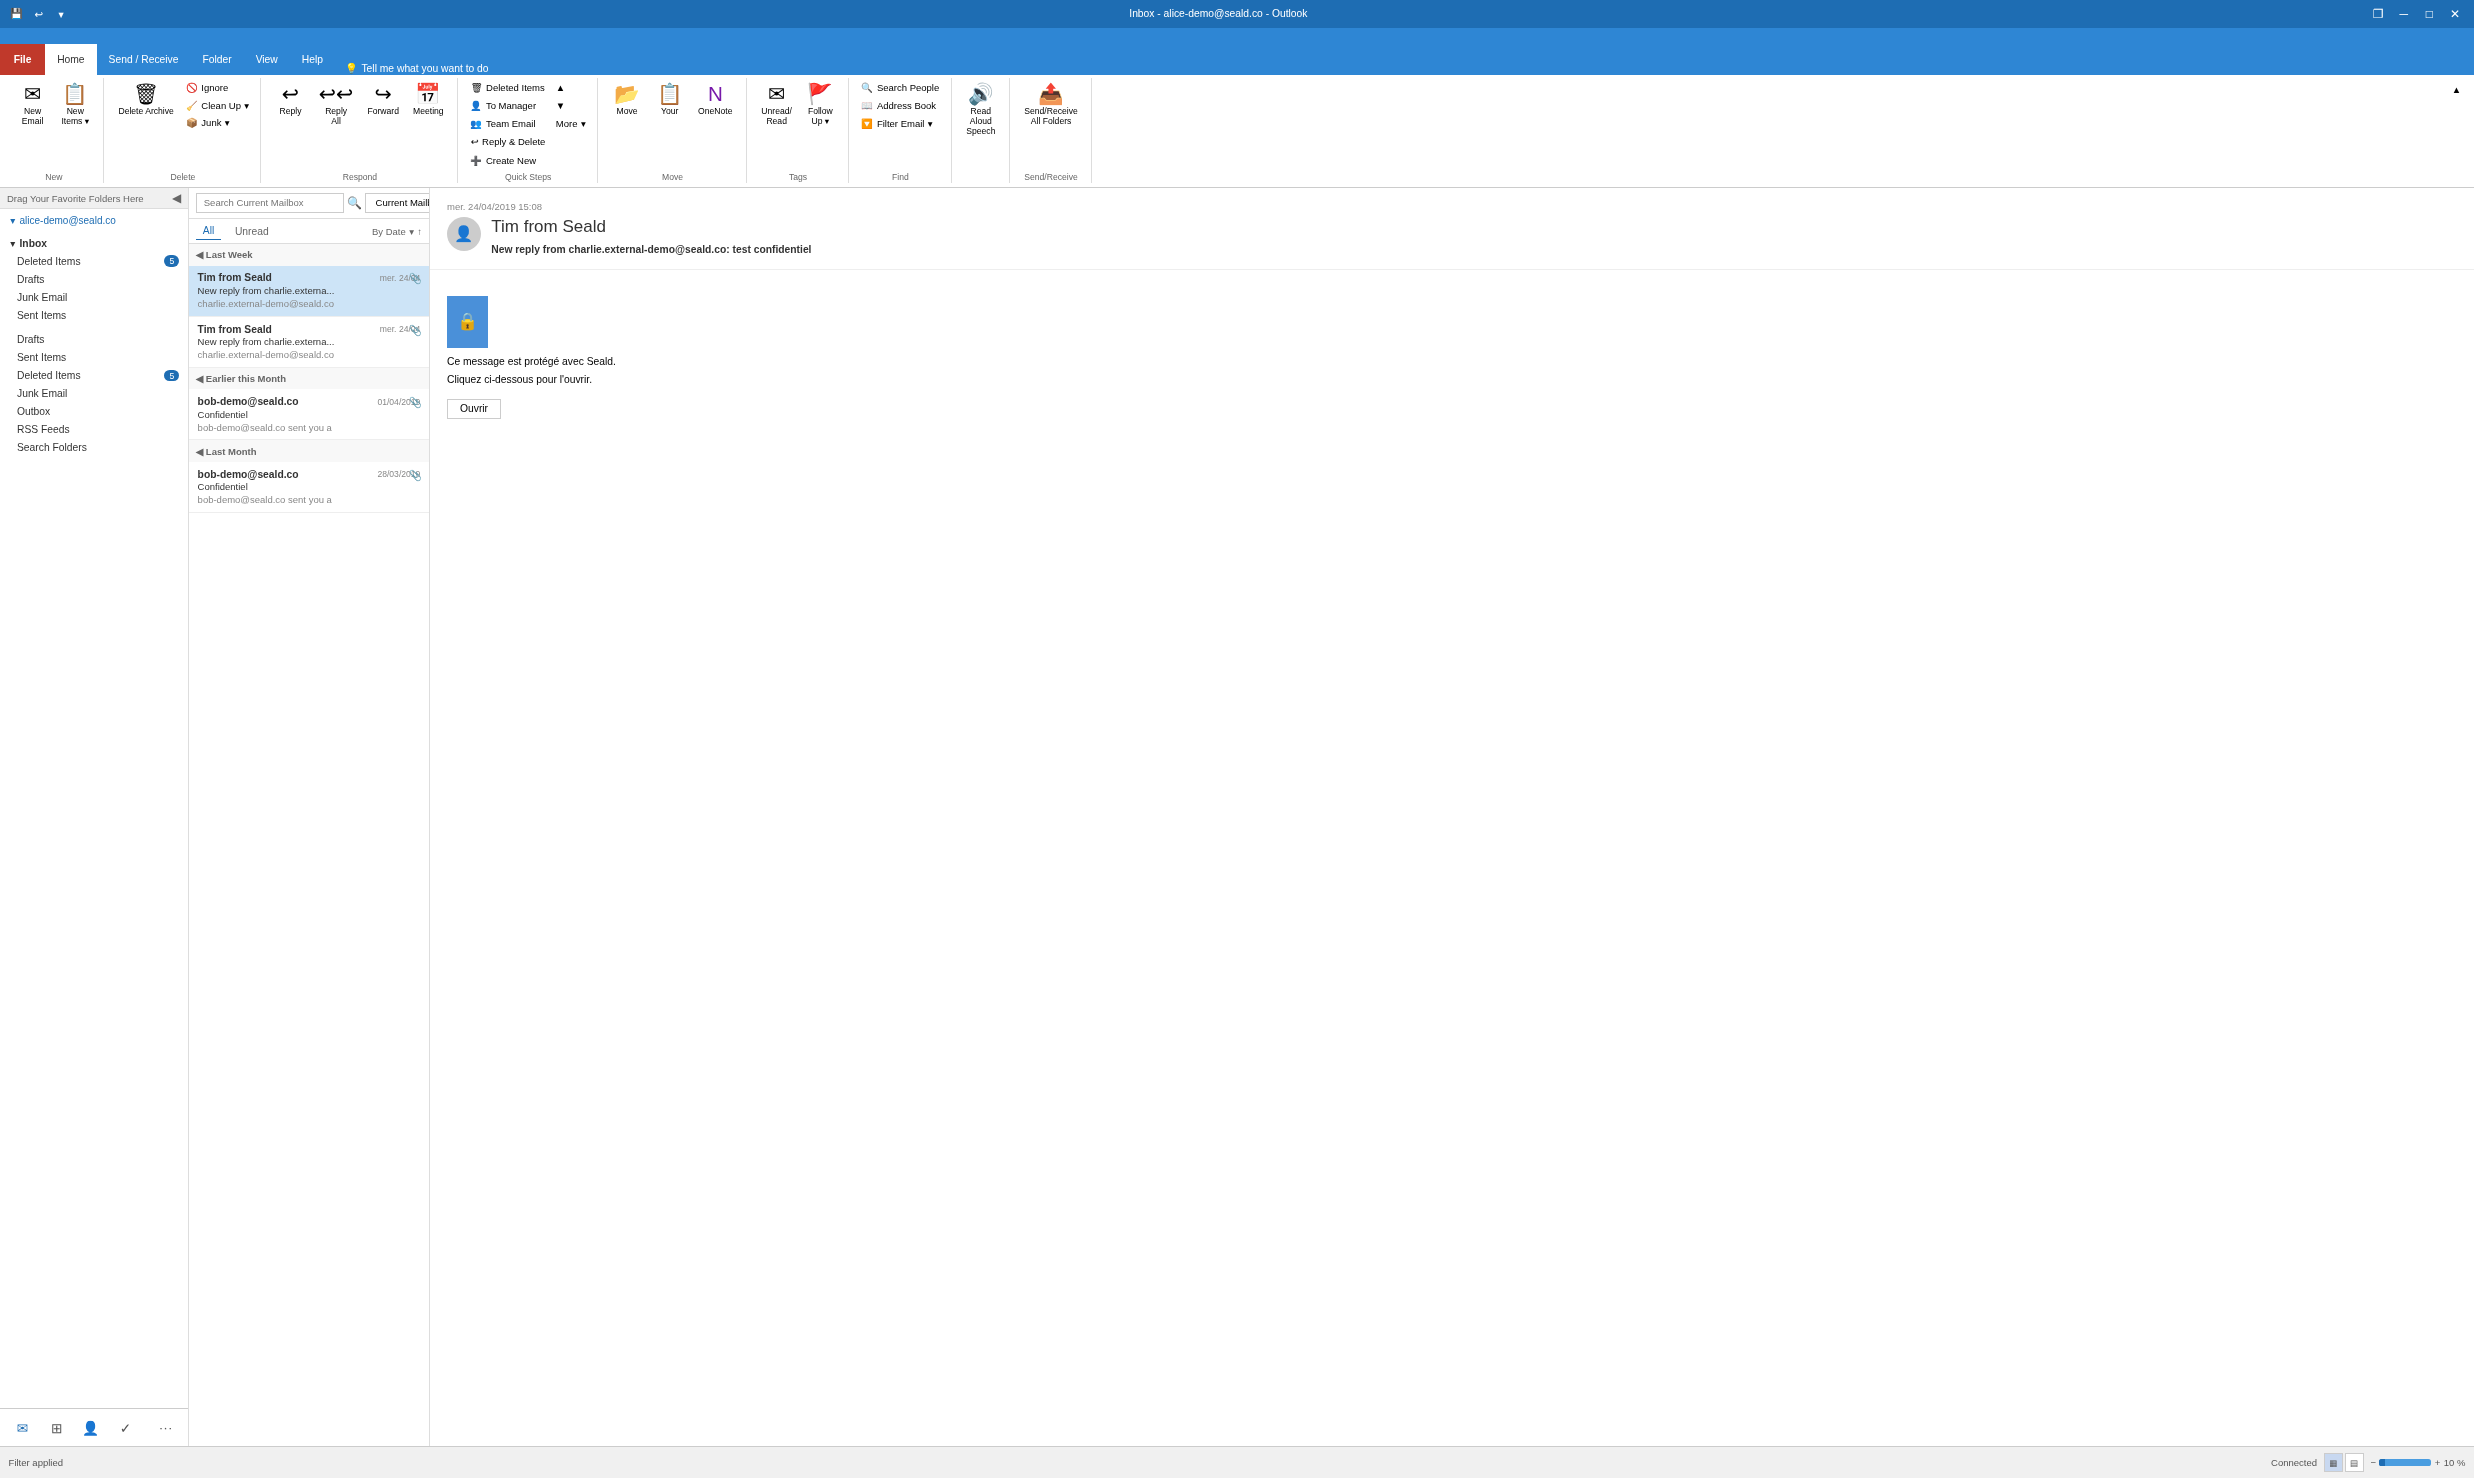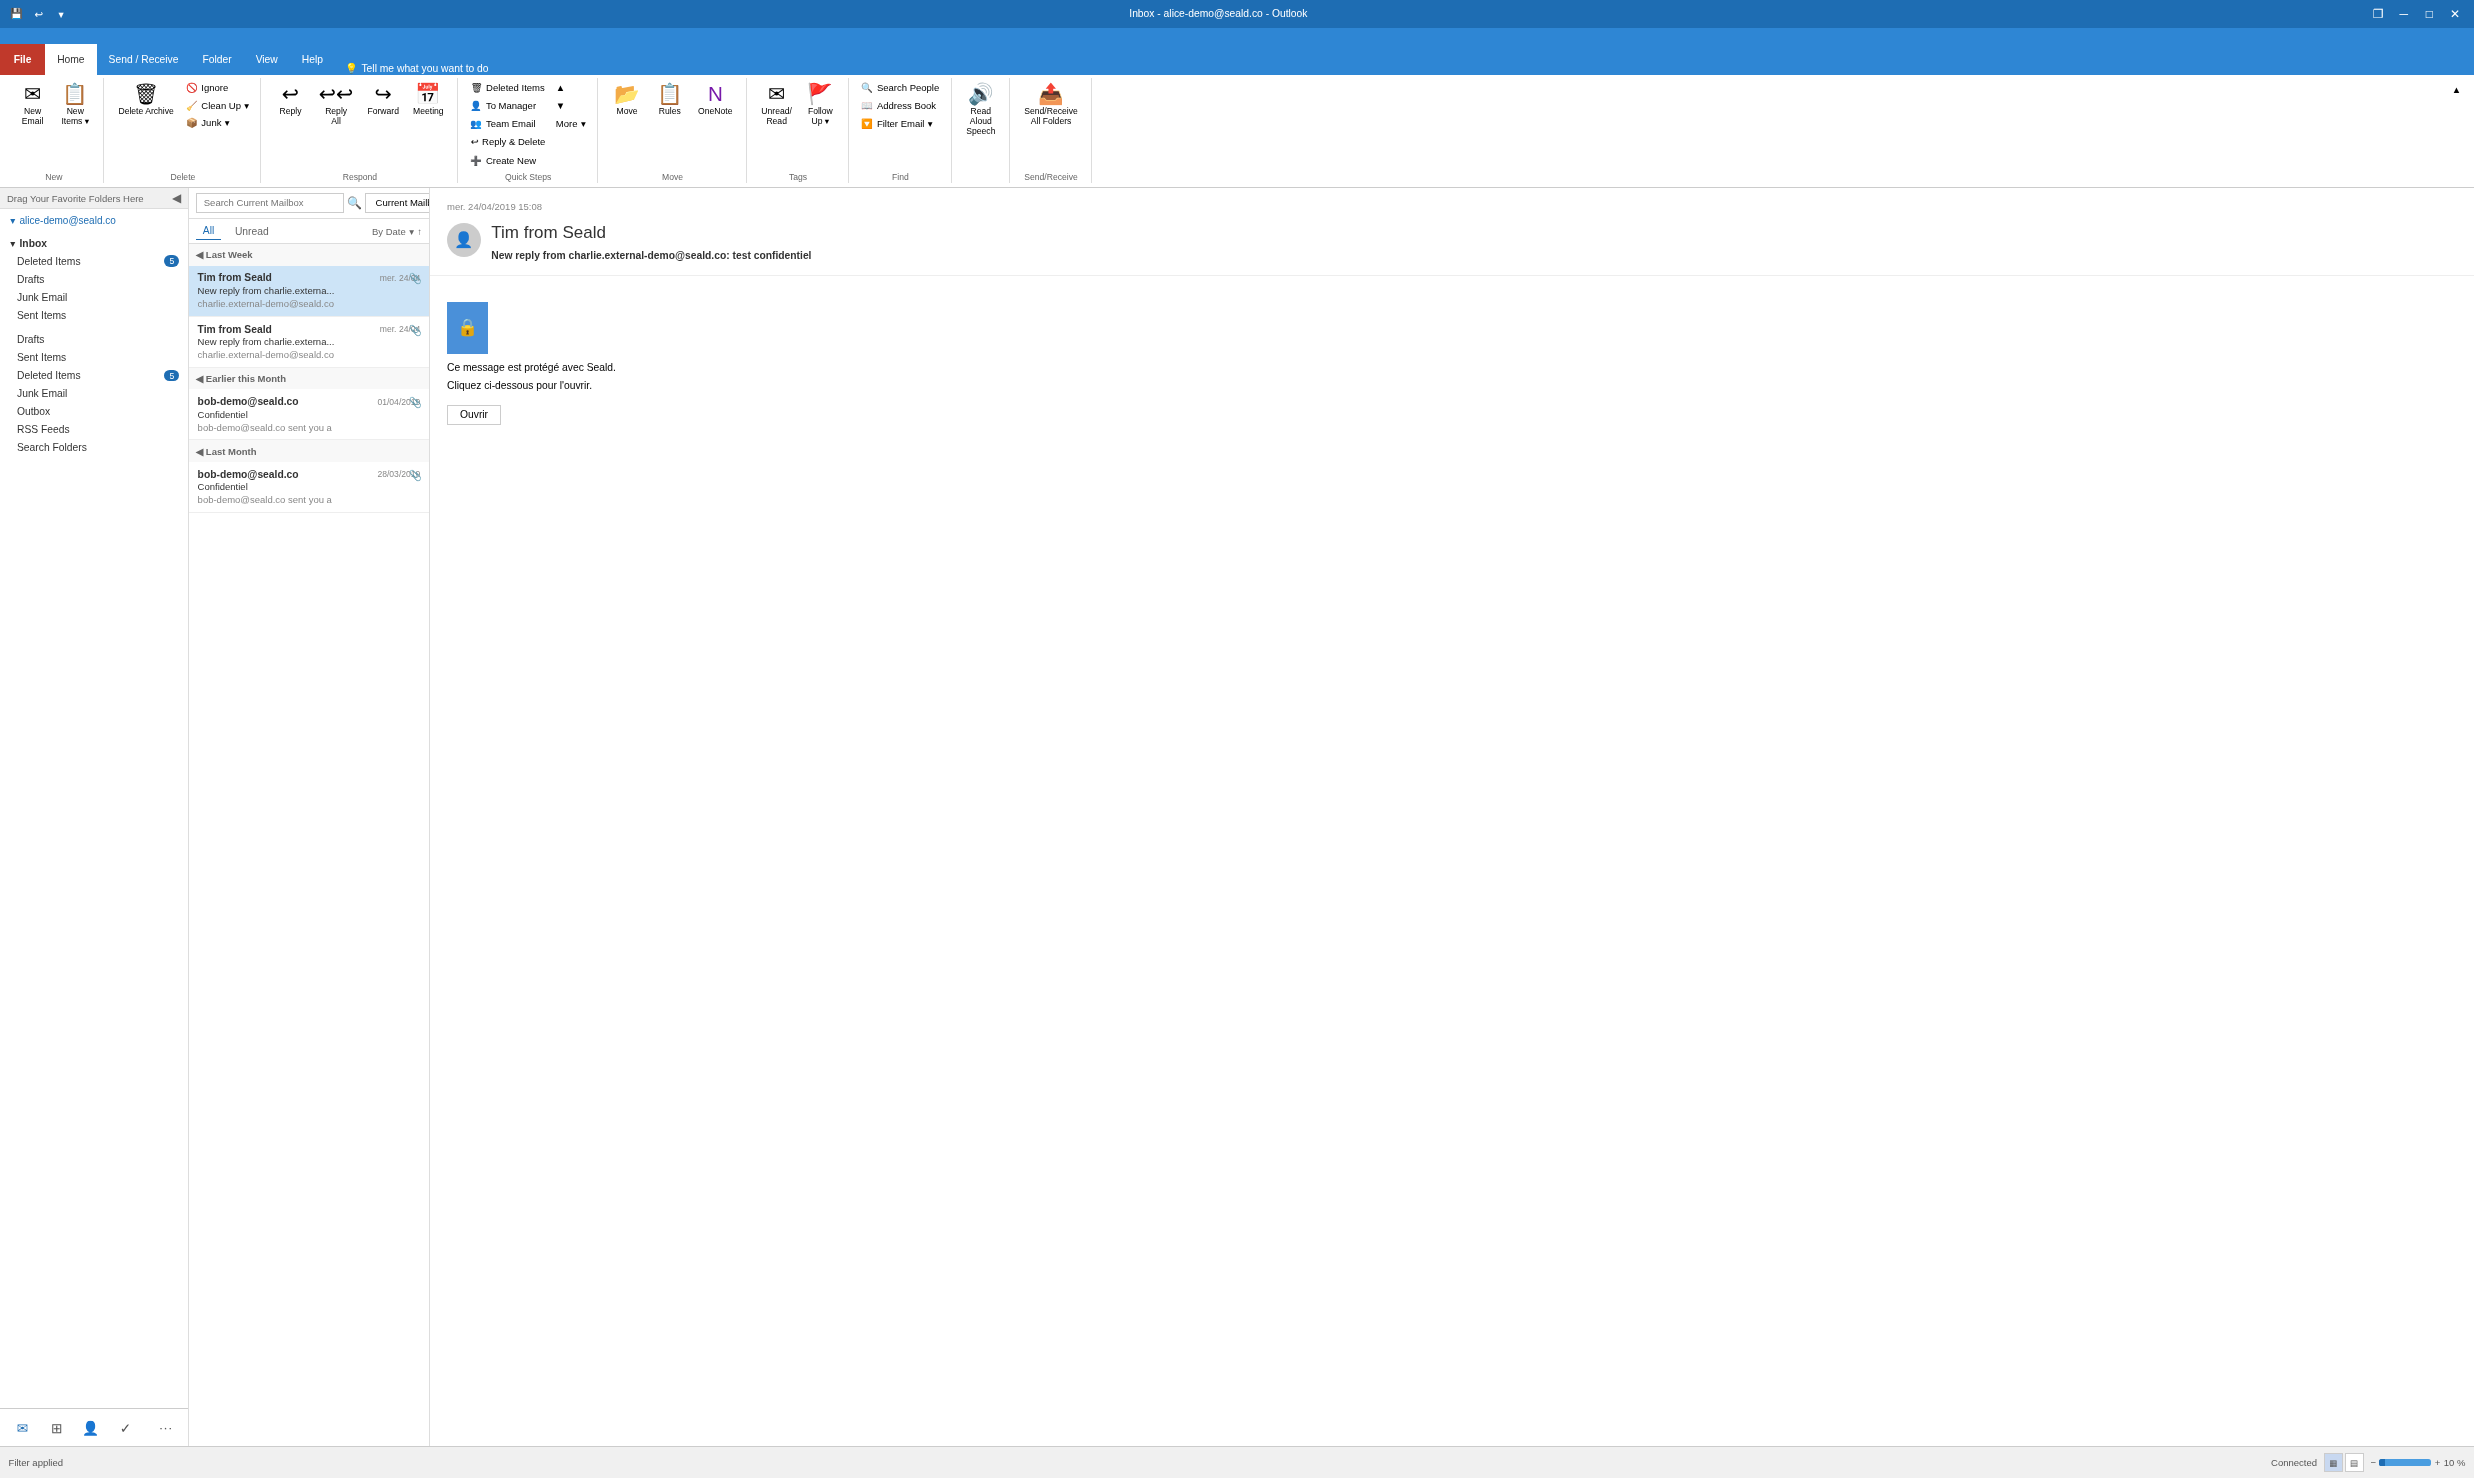--- a/index.html
+++ b/index.html
@@ -79,21 +79,21 @@
     .email-item-header { display: flex; align-items: center; justify-content: space-between; }
     .email-sender { font-size: 10.3px; font-weight: 600; color: #333; }
     .email-date { font-size: 8.6px; color: #888; }
     .email-subject { font-size: 9.5px; color: #333; }
     .email-preview { font-size: 9.5px; color: #888; white-space: nowrap; overflow: hidden; text-overflow: ellipsis; }
     .email-attachment { position: absolute; right: 6.9px; top: 6.9px; font-size: 10.3px; color: #888; }
 
     
     .reading-pane { flex: 1; background: white; display: flex; flex-direction: column; overflow: hidden; }
     .email-header { padding: 13.7px 17px; border-bottom: 0.9px solid #eee; }
-    .email-meta { font-size: 9.5px; color: #888; margin-bottom: 11px; }
+    .email-meta { font-size: 9.5px; color: #888; margin-bottom: 5px; }
     .email-title { font-size: 17px; font-weight: 300; color: #333; margin-bottom: 6.9px; }
     .email-from { font-size: 10.3px; font-weight: 600; color: #333; }
     .email-body { flex: 1; padding: 17px; overflow-y: auto; }
     .email-body p { margin-bottom: 6.9px; font-size: 10.3px; }
     .sender-avatar { width: 34px; height: 34px; background: #ccc; border-radius: 50%; display: flex; align-items: center; justify-content: center; font-size: 15.5px; color: white; flex-shrink: 0; }
     .email-header-row { display: flex; align-items: flex-start; gap: 10.3px; }
     .email-header-info { flex: 1; }
 
     
     .attachment-icon { width: 41px; height: 52px; background: #4a90d9; display: flex; align-items: center; justify-content: center; position: relative; cursor: pointer; margin: 8.6px 0; }
@@ -251,21 +251,21 @@
   </div>
 
   <div class="ribbon-group">
     <div class="ribbon-group-items">
       <div class="ribbon-btn-large">
         <div class="icon">📂</div>
         <div class="label">Move</div>
       </div>
       <div class="ribbon-btn-large">
         <div class="icon">📋</div>
-        <div class="label">Rules</div>
+        <div class="label">Your</div>
       </div>
       <div class="ribbon-btn-large">
         <div class="icon" style="color:#7719aa;font-size:20.6px;">N</div>
         <div class="label">OneNote</div>
       </div>
     </div>
     <div class="ribbon-group-label">Move</div>
   </div>
 
   <div class="ribbon-group">

